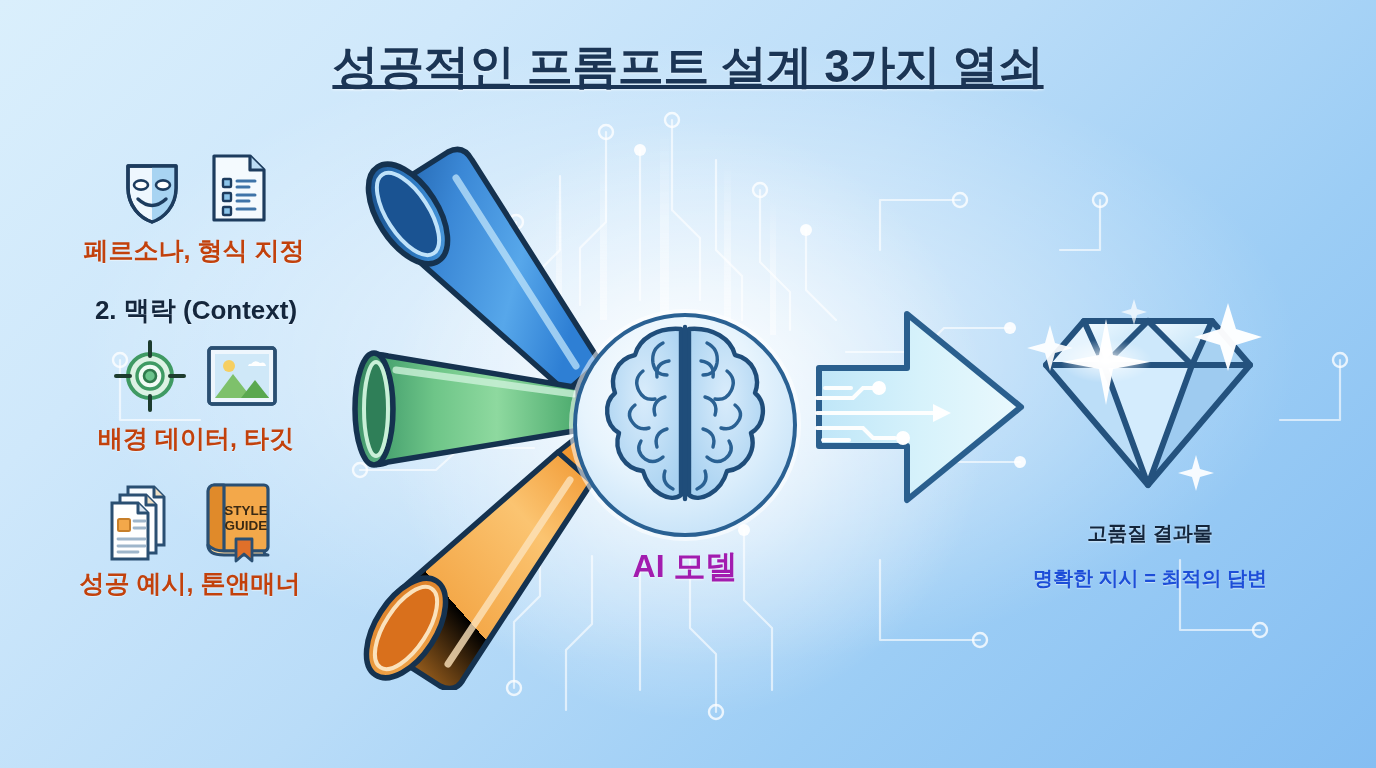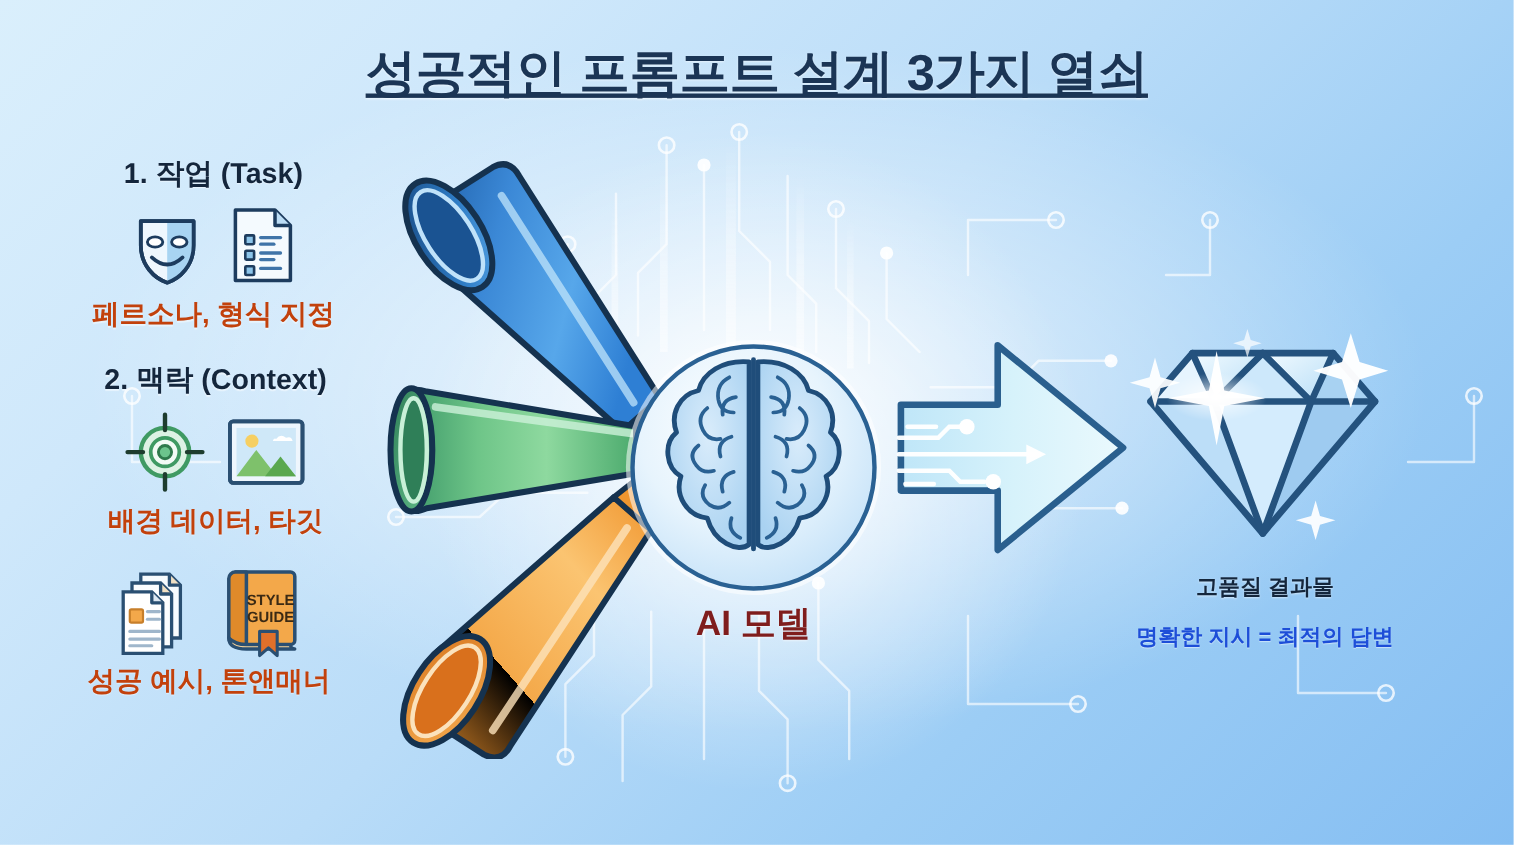--- a/index.html
+++ b/index.html
@@ -48,21 +48,21 @@
   #block-2 { padding-left:12px; }
   #block-3 { padding-left:0px; }
 
   
   .funnels { position:absolute; left:330px; top:130px; width:400px; height:560px; z-index:6; }
 
   
   .brain-wrap { position:absolute; left:565px; top:305px; width:240px; height:240px; z-index:7; }
   .ai-label {
     position:absolute; left:565px; top:545px; width:240px; text-align:center;
-    font-size:32px; font-weight:bold; color:#7f1d1d;
+    font-size:32px; font-weight:bold; color:#a21caf;
     text-shadow:0 1px 2px rgba(255,255,255,0.6);
     z-index:9;
   }
 
   
   .arrow-wrap { position:absolute; left:815px; top:300px; width:215px; height:215px; z-index:6; }
 
   
   .gem-wrap { position:absolute; left:1010px; top:285px; width:275px; height:240px; z-index:7; }
   .result-head {
@@ -155,21 +155,20 @@
     <rect x="770" y="200" width="6" height="135" fill="url(#glowRad)"></rect>
     <rect x="556" y="185" width="6" height="140" fill="url(#glowRad)"></rect>
   </g>
 </svg>
 
 <div class="title">성공적인 프롬프트 설계 3가지 열쇠</div>
 
 <div class="left-col">
 
   <div class="key-block" id="block-1">
-    <div class="k-head">1. 작업 (Task)</div>
     <div class="k-icons">
 
       <svg width="72" height="72" viewBox="0 0 72 72">
         <path d="M12 14 h48 v22 c0 18 -12 30 -24 34 C24 66 12 54 12 36 Z" fill="#eef7fe" stroke="#1d3c5e" stroke-width="3.4" stroke-linejoin="round"></path>
         <path d="M36 14 h24 v22 c0 18 -12 30 -24 34 Z" fill="#a8d4f2"></path>
         <path d="M12 14 h48 v22 c0 18 -12 30 -24 34 C24 66 12 54 12 36 Z" fill="none" stroke="#1d3c5e" stroke-width="3.4" stroke-linejoin="round"></path>
         <ellipse cx="25" cy="33" rx="7" ry="4.6" fill="#fff" stroke="#1d3c5e" stroke-width="2.6"></ellipse>
         <ellipse cx="47" cy="33" rx="7" ry="4.6" fill="#fff" stroke="#1d3c5e" stroke-width="2.6"></ellipse>
         <path d="M22 47 q14 13 28 0" fill="none" stroke="#1d3c5e" stroke-width="3.4" stroke-linecap="round"></path>
       </svg>

